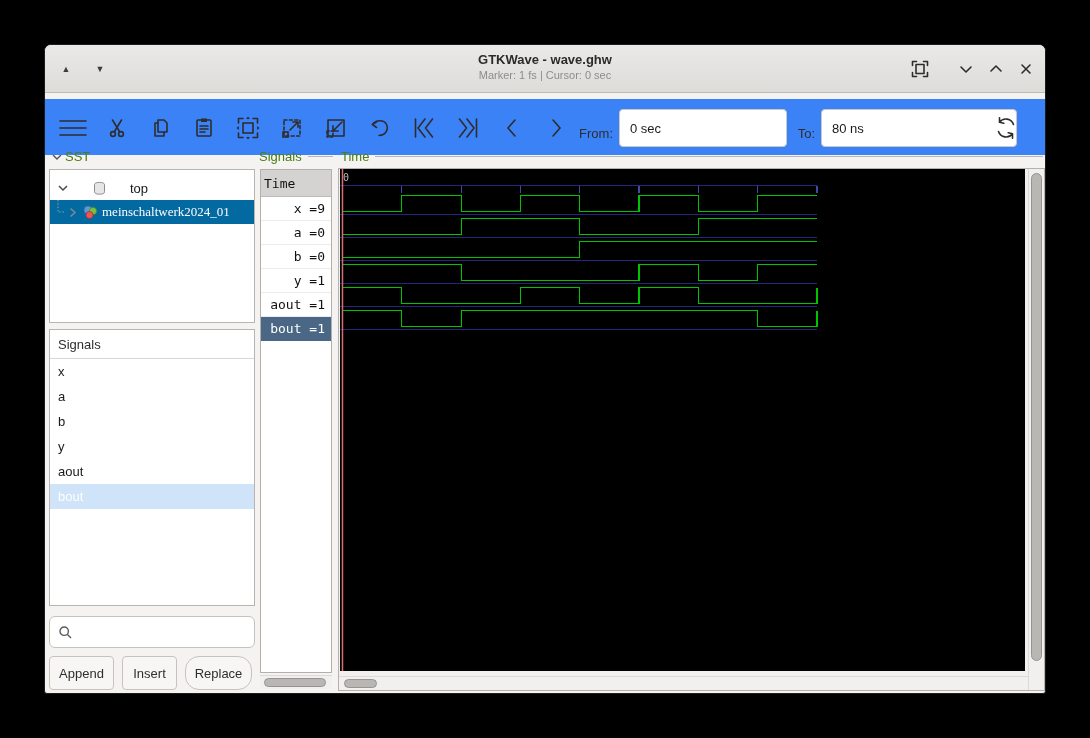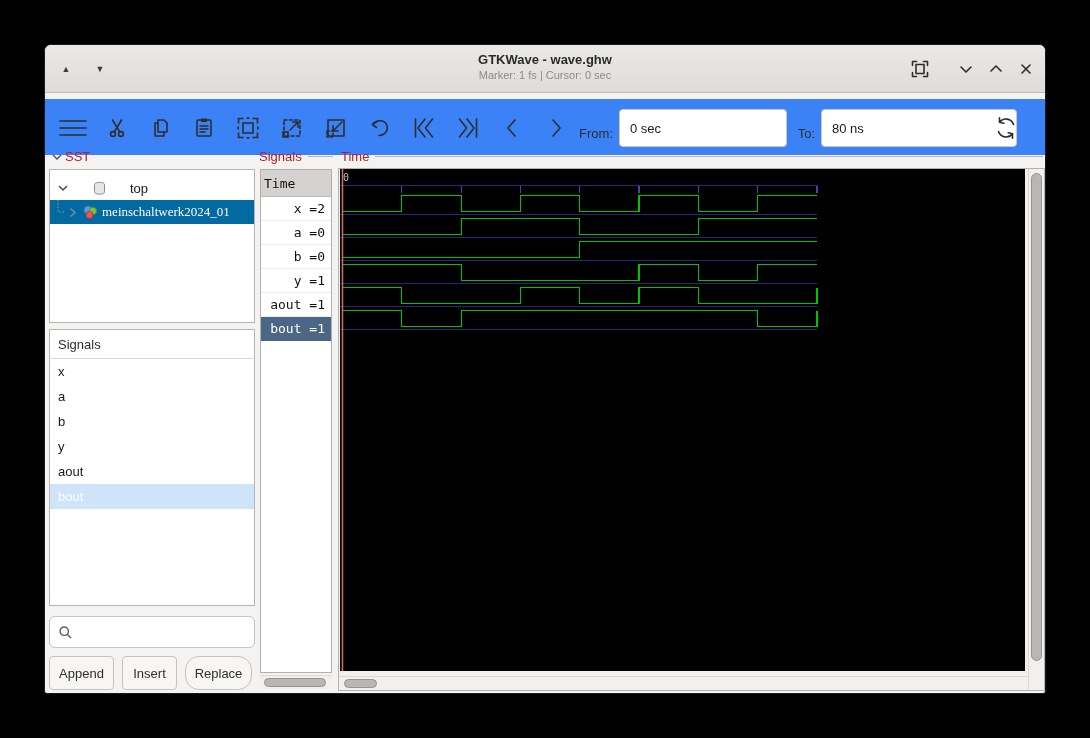--- a/index.html
+++ b/index.html
@@ -17,21 +17,21 @@
   .hb-btn{width:22px;height:22px;top:13px;display:flex;align-items:center;justify-content:center;
     color:#3a3a3a;cursor:default;}
   .tri{font-size:9px;color:#3c3c3c;}
   
   .toolbar{left:0;top:48px;width:100%;height:56px;background:#3b82f6;margin-top:6px;}
   .tb-icon{width:34px;height:34px;top:12px;display:flex;align-items:center;justify-content:center;}
   .tb-label{top:27px;font-size:13px;color:#2e2e2e;}
   .tb-entry{top:10px;height:38px;background:#fff;border:1px solid #cdc7c2;border-radius:4px;
     font-size:13px;color:#1a1a1a;padding:16px 10px;font-family:"Liberation Sans",sans-serif;outline:none;}
   
-  .frame-label{font-size:13px;color:#b91c1c;display:flex;align-items:center;gap:2px;}
+  .frame-label{font-size:13px;color:#4d7c0f;display:flex;align-items:center;gap:2px;}
   .frame-line{flex:1;height:1px;background:#b9b5b1;margin-left:4px;}
   
   .box{background:#fff;border:1px solid #b8b4af;}
   .tree-row{height:24px;display:flex;align-items:center;font-size:13px;color:#1a1a1a;}
   .tree-row.selected{background:#0369a1;color:#fdfdfd;font-family:Liberation Serif, serif;}
   .list-header{height:28px;border-bottom:1px solid #d9d6d3;display:flex;align-items:center;
     padding-left:8px;font-size:13px;color:#2e2e2e;background:#fff;}
   .list-row{height:25px;display:flex;align-items:center;padding-left:8px;font-size:13px;color:#1a1a1a;}
   .list-row.selected{background:#cfe4f8;color:#fdfdfd;}
   .entry-search{background:#fff;border:1px solid #c8c2bd;border-radius:6px;display:flex;align-items:center;padding-left:8px;}
@@ -251,21 +251,21 @@
 
   <div class="abs frame-label" style="left:214px;top:104px;width:74px;">
     <span>Signals</span>
     <span class="frame-line"></span>
   </div>
   <div class="abs box" style="left:215px;top:124px;width:72px;height:504px;border-color:#b3afaa;">
     <div class="sig-time">
       <span>Time</span>
       </div>
     <div class="sig-row">
-        <span>x =2</span>
+        <span>x =9</span>
       </div>
     <div class="sig-row">
         <span>a =0</span>
       </div>
     <div class="sig-row">
         <span>b =0</span>
       </div>
     <div class="sig-row">
         <span>y =1</span>
       </div>

